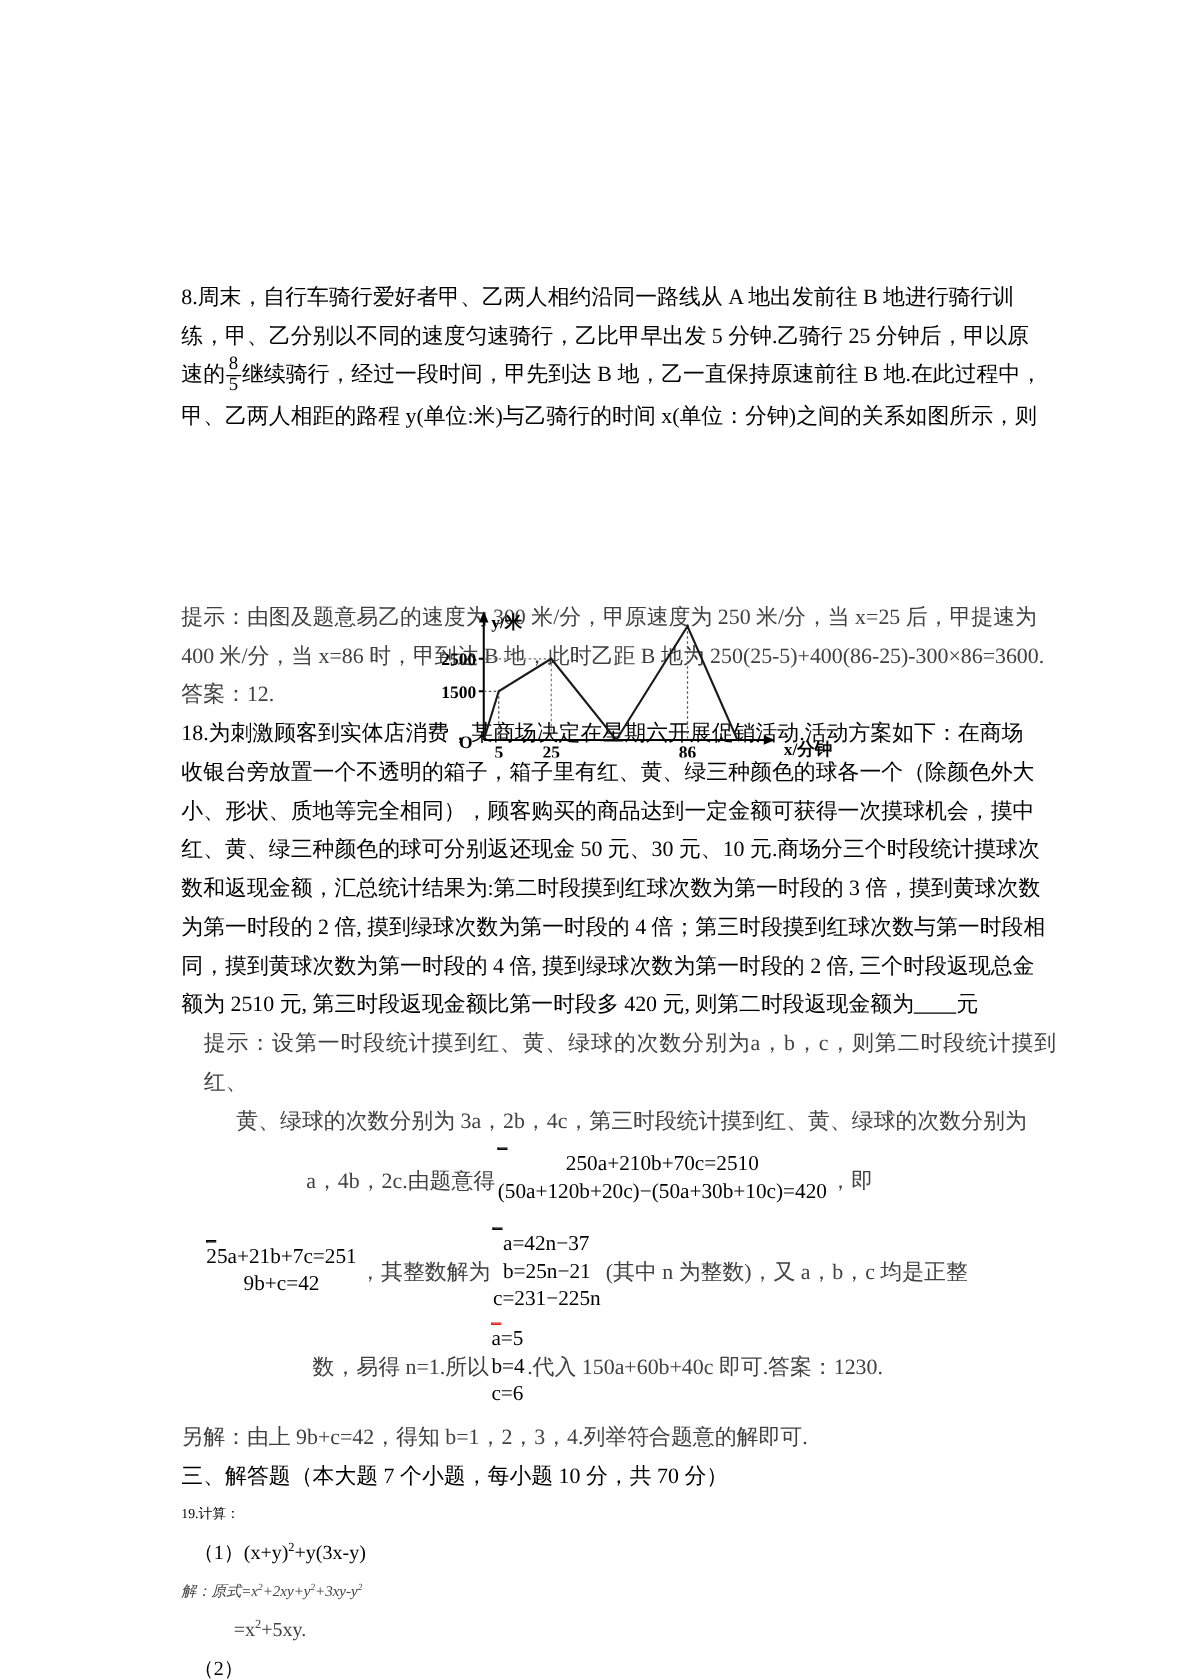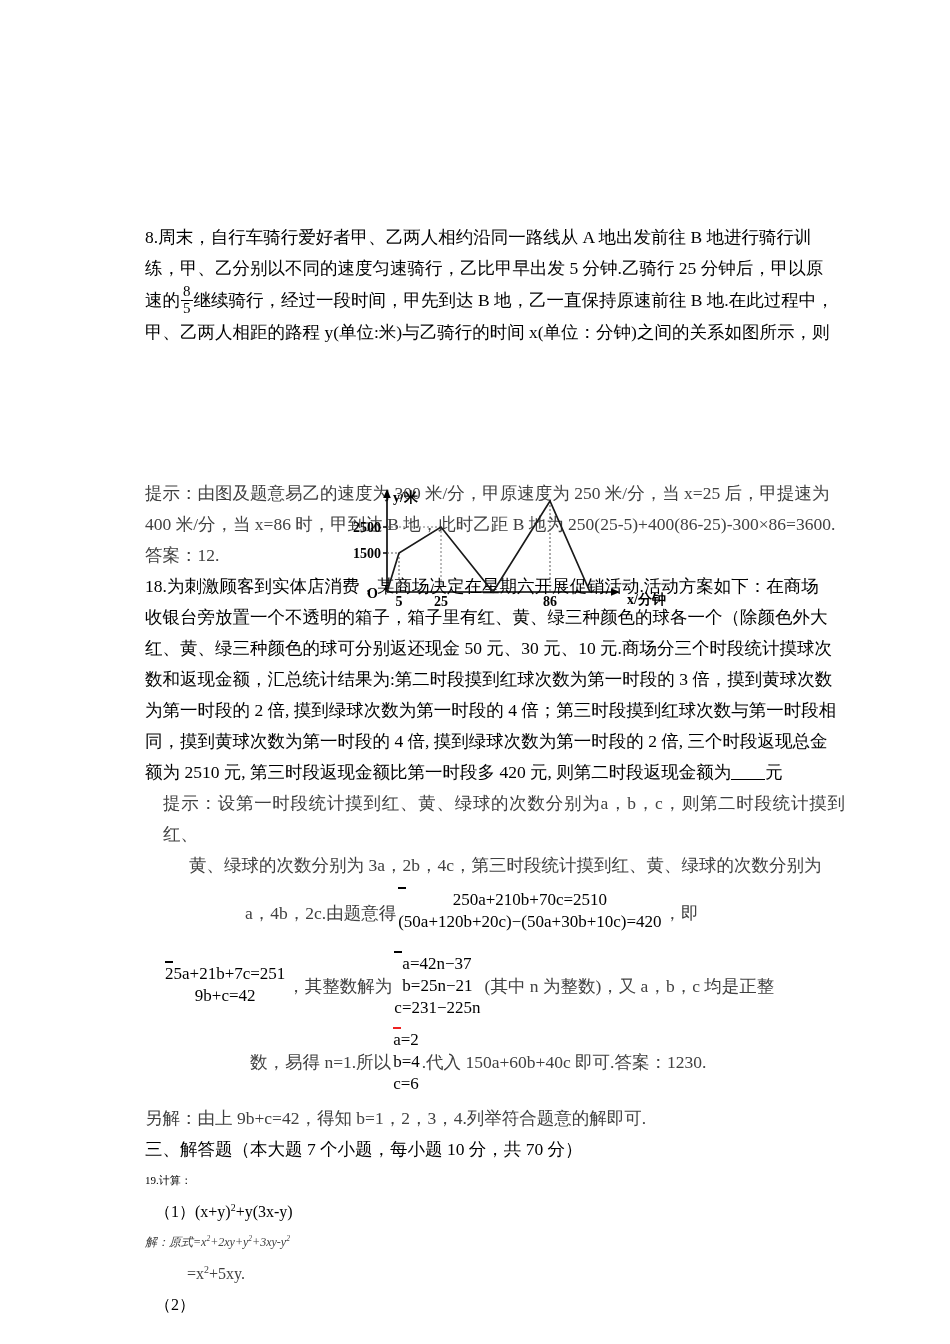--- a/index.html
+++ b/index.html
@@ -195,20 +195,21 @@
       <p class="para red">
         <span>答案：12.</span>
       </p>
     </div>
 
     <div>
       <p class="para">
         <span>18.</span><span>为刺激顾客到实体店消费，某商场决定在星期六开展促销活动.活动方案如下：在商场</span>
       </p>
       <p class="para"><span>收银台旁放置一个不透明的箱子，箱子里有红、黄、绿三种颜色的球各一个（除颜色外大</span></p>
+      <p class="para"><span>小、形状、质地等完全相同），顾客购买的商品达到一定金额可获得一次摸球机会，摸中</span></p>
       <p class="para"><span>红、黄、绿三种颜色的球可分别返还现金 50 元、30 元、10 元.商场分三个时段统计摸球次</span></p>
       <p class="para"><span>数和返现金额，汇总统计结果为:第二时段摸到红球次数为第一时段的 3 倍，摸到黄球次数</span></p>
       <p class="para"><span>为第一时段的 2 倍, 摸到绿球次数为第一时段的 4 倍；第三时段摸到红球次数与第一时段相</span></p>
       <p class="para"><span>同，摸到黄球次数为第一时段的 4 倍, 摸到绿球次数为第一时段的 2 倍, 三个时段返现总金</span></p>
       <p class="para">
         <span>额为 2510 元, 第三时段返现金额比第一时段多 420 元, 则第二时段返现金额为</span><span class="blank short"></span><span>元</span>
       </p>
 
       <p class="para red" style="padding-left:18px;">
         <span>提示：设第一时段统计摸到红、黄、绿球的次数分别为a，b，c，则第二时段统计摸到红、</span>
@@ -245,21 +246,21 @@
           </span>
         </span>
         <span class="red" style="white-space:nowrap; align-self:center; margin-left:2px;">(其中 n 为整数)，又 a，b，c 均是正整</span>
       </div>
 
       <div class="eqblock" style="margin-top:4px; padding-left:105px; display:flex; align-items:center;">
         <span class="red" style="white-space:nowrap;">数，易得 n=1.所以</span>
         <span class="sys redbrace" style="height:72px;">
           <span class="brace"></span>
           <span class="rows">
-            <span class="r">a=2</span>
+            <span class="r">a=5</span>
             <span class="r">b=4</span>
             <span class="r">c=6</span>
           </span>
         </span>
         <span class="red" style="white-space:nowrap;">.代入 150a+60b+40c 即可.答案：1230.</span>
       </div>
 
       <p class="para red" style="margin-top:4px;">
         <span>另解：由上 9b+c=42，得知 b=1，2，3，4.列举符合题意的解即可.</span>
       </p>

